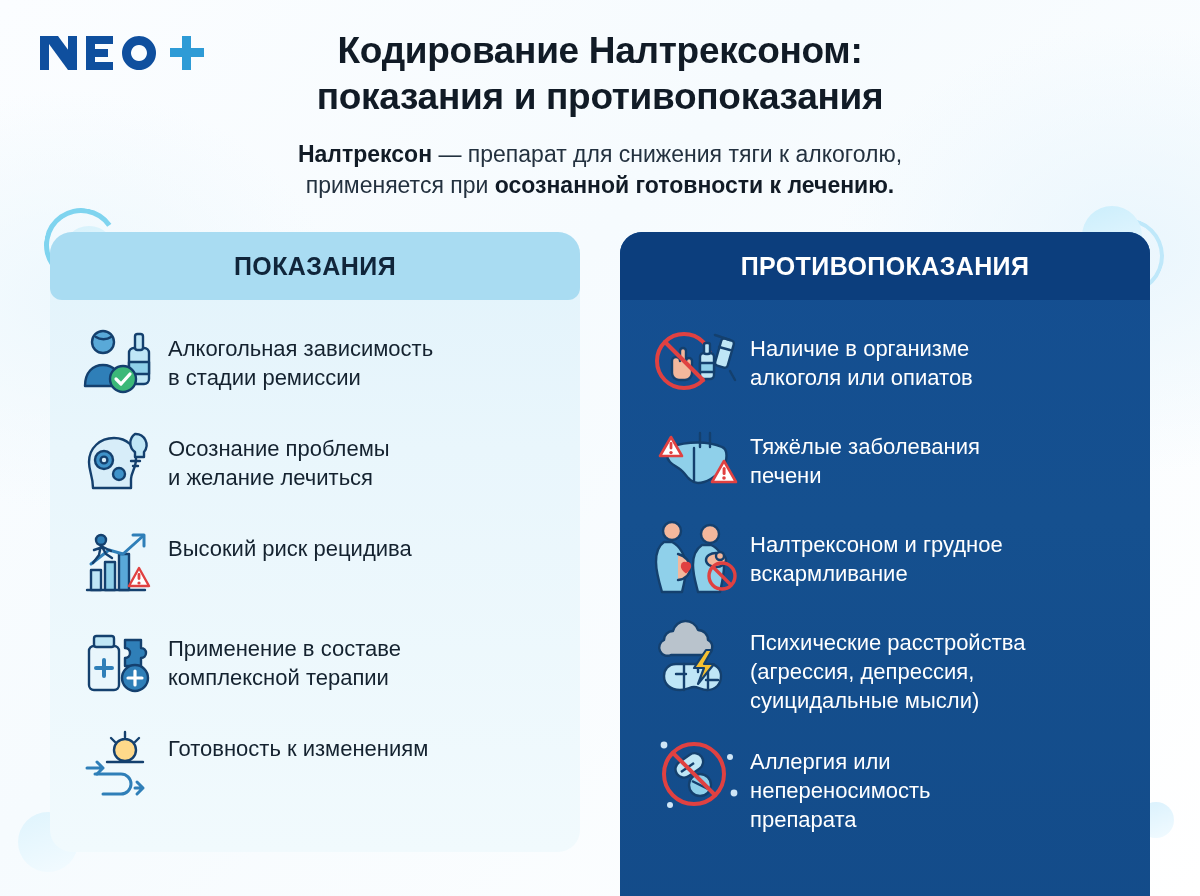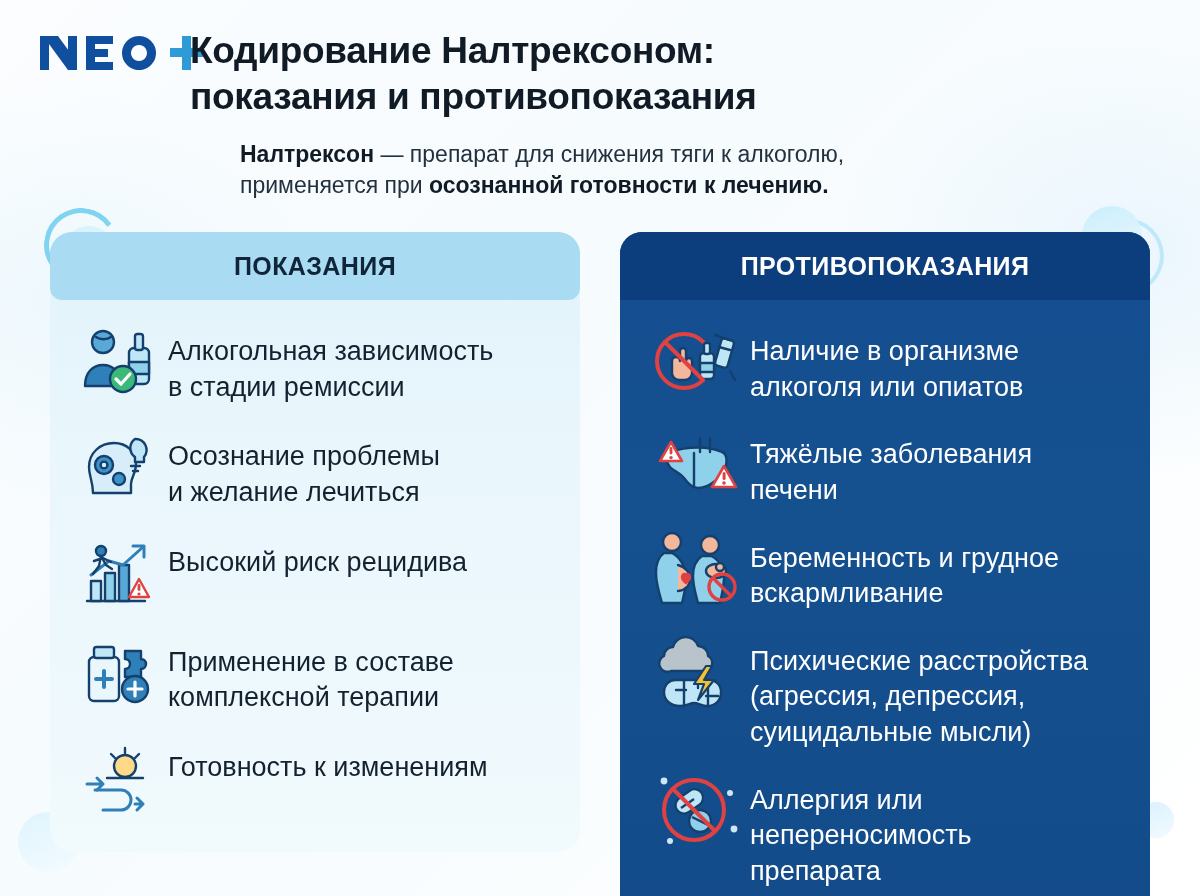--- a/index.html
+++ b/index.html
@@ -54,20 +54,21 @@
     background: #e4f6fe;
   }
 
   
   .logo {
     position: absolute; left: 38px; top: 30px;
     display: flex; align-items: center;
   }
   .header {
     position: absolute; left: 0; right: 0; top: 28px;
+    text-align: center;
   }
   .title {
     font-size: 37px; font-weight: bold; color: #111b26;
     line-height: 1.25; letter-spacing: -0.3px;
     margin: 0 auto; width: 820px;
   }
   .subtitle {
     margin: 18px auto 0; width: 720px;
     font-size: 23px; color: #23313f; line-height: 1.38;
   }
@@ -101,21 +102,21 @@
   .item {
     display: flex; align-items: flex-start;
     margin-bottom: 22px;
   }
   .item:last-child { margin-bottom: 0; }
   .icon-wrap {
     flex: 0 0 96px; width: 96px; height: 78px;
     display: flex; align-items: center; justify-content: center;
   }
   .item-text {
-    flex: 1; font-size: 27px; line-height: 1.32; padding-top: 12px;
+    flex: 1; font-size: 22px; line-height: 1.32; padding-top: 12px;
   }
   .card-left .item-text { color: #14222f; }
   .card-right .item-text { color: #ffffff; }
   .card-right .list { padding-left: 26px; }
   .card-right .icon-wrap { flex: 0 0 104px; width: 104px; }
   .card-right .item { margin-bottom: 20px; }
 </style>
 </head>
 <body>
 
@@ -344,21 +345,21 @@
                 <circle cx="62" cy="16" r="9" fill="#f3b79c"></circle>
                 <path d="M54,27 c-6,4 -9,11 -9,20 c0,10 3,19 5,27 l22,0 c2,-9 4,-17 4,-26 c0,-10 -6,-18 -13,-21 z" fill="#8fd0ea"></path>
                 <ellipse cx="68" cy="42" rx="10" ry="7" fill="#f3b79c"></ellipse>
                 <circle cx="72" cy="38" r="4" fill="#f3b79c"></circle>
               </g>
               <circle cx="74" cy="58" r="13" fill="none" stroke="#e04141" stroke-width="3.4"></circle>
               <path d="M65,49 L83,67" stroke="#e04141" stroke-width="3.4" stroke-linecap="round"></path>
             </svg>
           </div>
           <div class="item-text">
-            <span>Беременность и грудное</span><br>
+            <span>Налтрексоном и грудное</span><br>
             <span>вскармливание</span>
           </div>
         </div>
 
         <div class="item">
           <div class="icon-wrap">
             <svg width="100" height="78" viewBox="0 0 100 78">
               <g stroke="#14406e" stroke-width="2.4" fill="none" stroke-linecap="round" stroke-linejoin="round">
                 <path d="M16,24 a9,9 0 0,1 9,-9 a13,13 0 0,1 25,-1 a10,10 0 0,1 10,10 a8,8 0 0,1 -3,15 l-34,0 a8,8 0 0,1 -7,-15 z" fill="#b9c3cc"></path>
                 <path d="M28,48 c-8,0 -12,6 -12,12 c0,8 6,14 16,14 c6,0 10,-3 14,-3 c4,0 8,3 13,3 c9,0 14,-6 14,-14 c0,-7 -5,-12 -12,-12 z" fill="#bfe6f6"></path>

